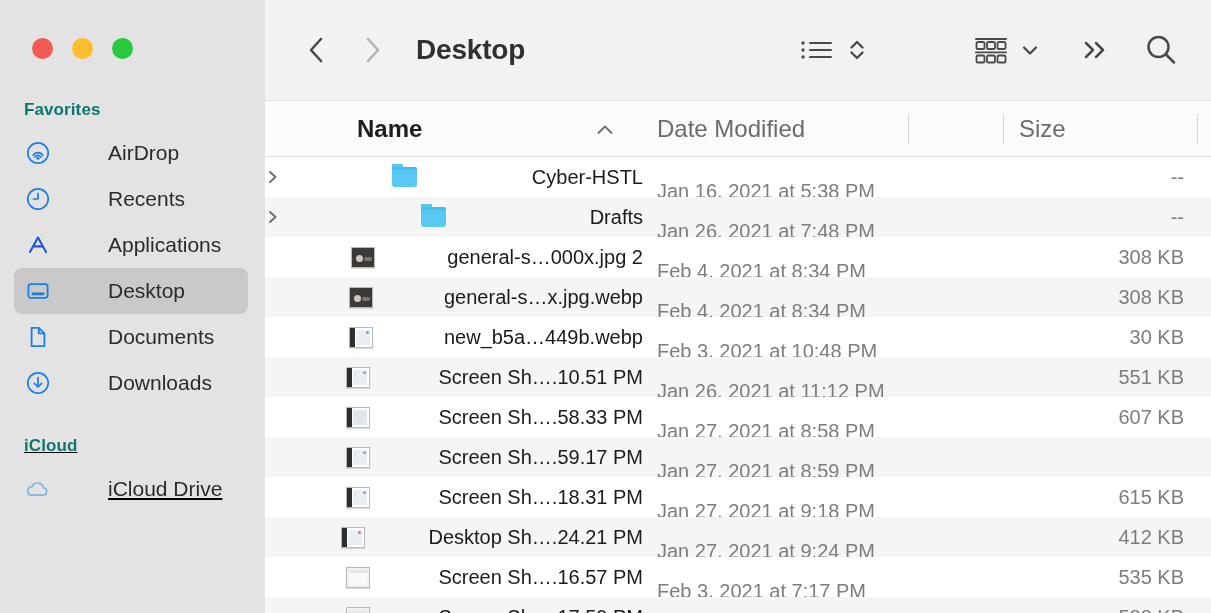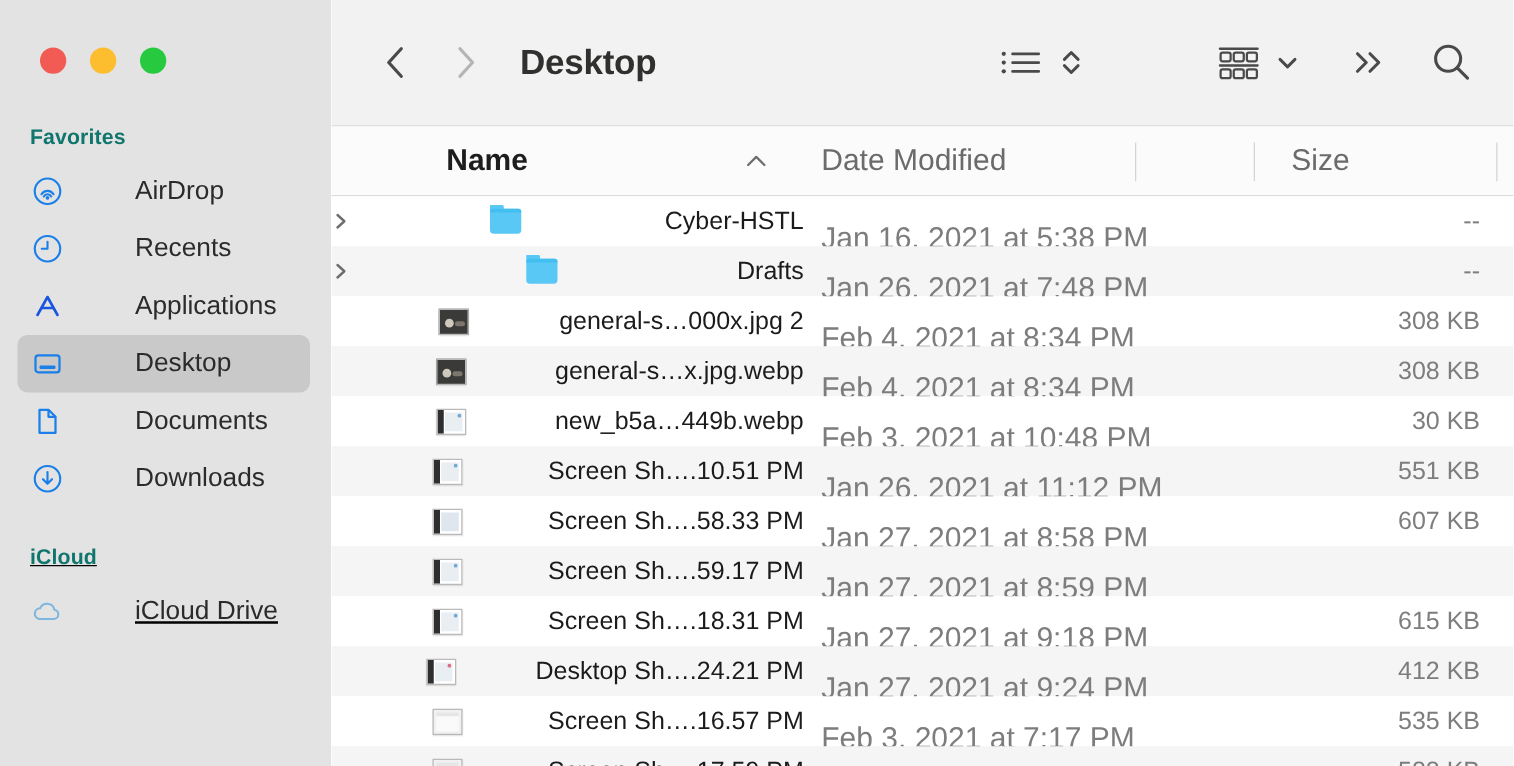--- a/index.html
+++ b/index.html
@@ -190,21 +190,21 @@
     right: 28px;
     top: 50%;
     transform: translateY(-50%);
   }
   .col-head.date {
     width: 360px;
     padding-left: 14px;
   }
   .col-head.size {
     width: 195px;
-    padding-left: 30px;
+    padding-left: 16px;
   }
   .col-divider {
     position: absolute;
     top: 13px;
     width: 1px;
     height: 31px;
     background: #d4d4d4;
   }
 
   
@@ -255,21 +255,21 @@
     font-size: 20px;
     color: #1b1b1b;
     white-space: nowrap;
     overflow: hidden;
   }
   .cell-date {
     width: 360px;
     flex: 0 0 360px;
     box-sizing: border-box;
     padding-left: 14px;
-    font-size: 24px;
+    font-size: 20px;
     color: #7d7d7d;
     white-space: nowrap;
     margin-top: 28px;
   }
   .cell-size {
     width: 195px;
     flex: 0 0 195px;
     box-sizing: border-box;
     padding-right: 14px;
     text-align: right;

